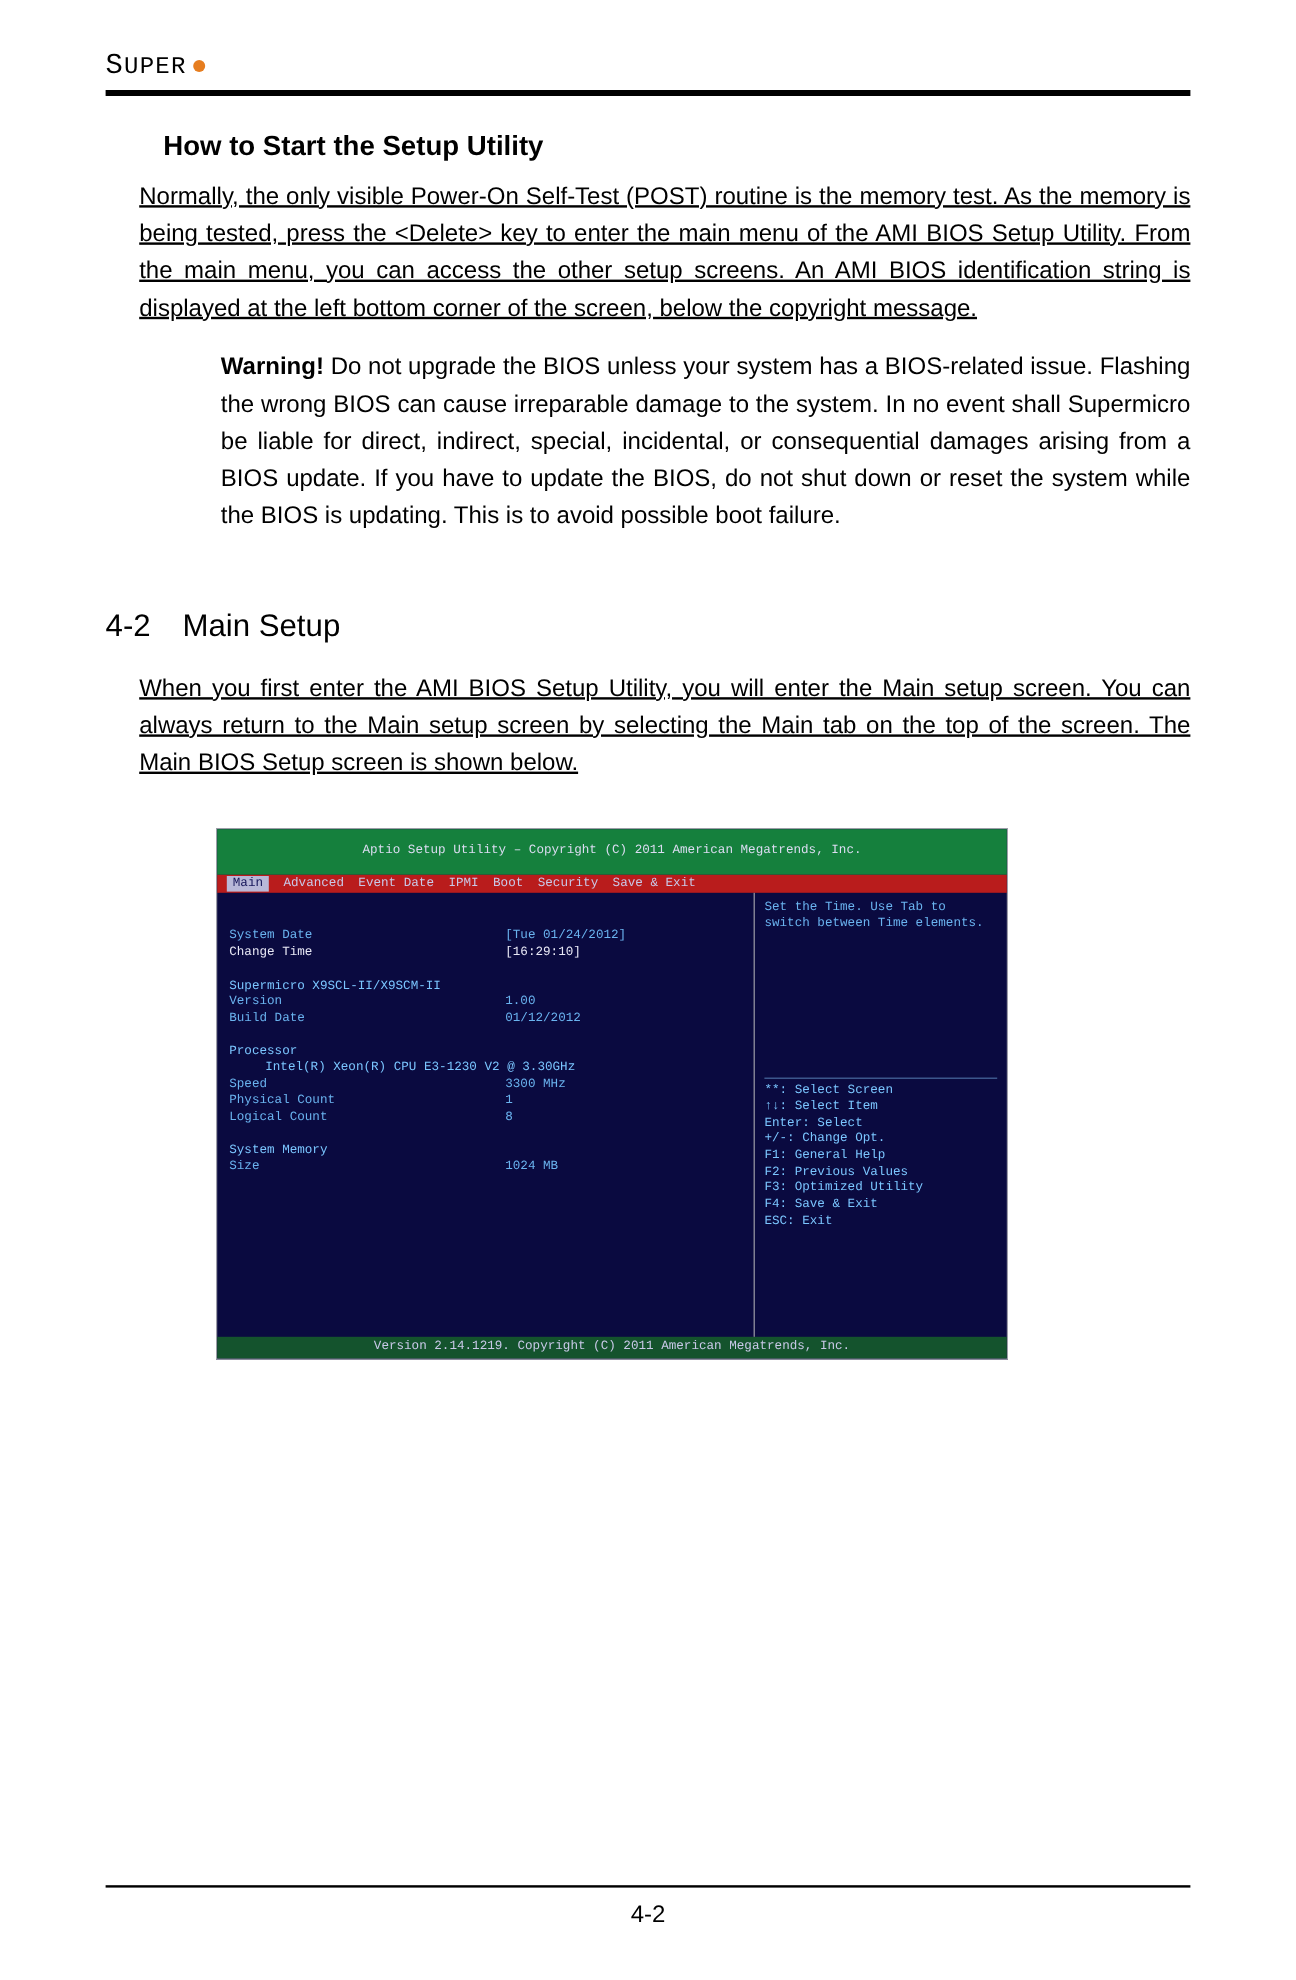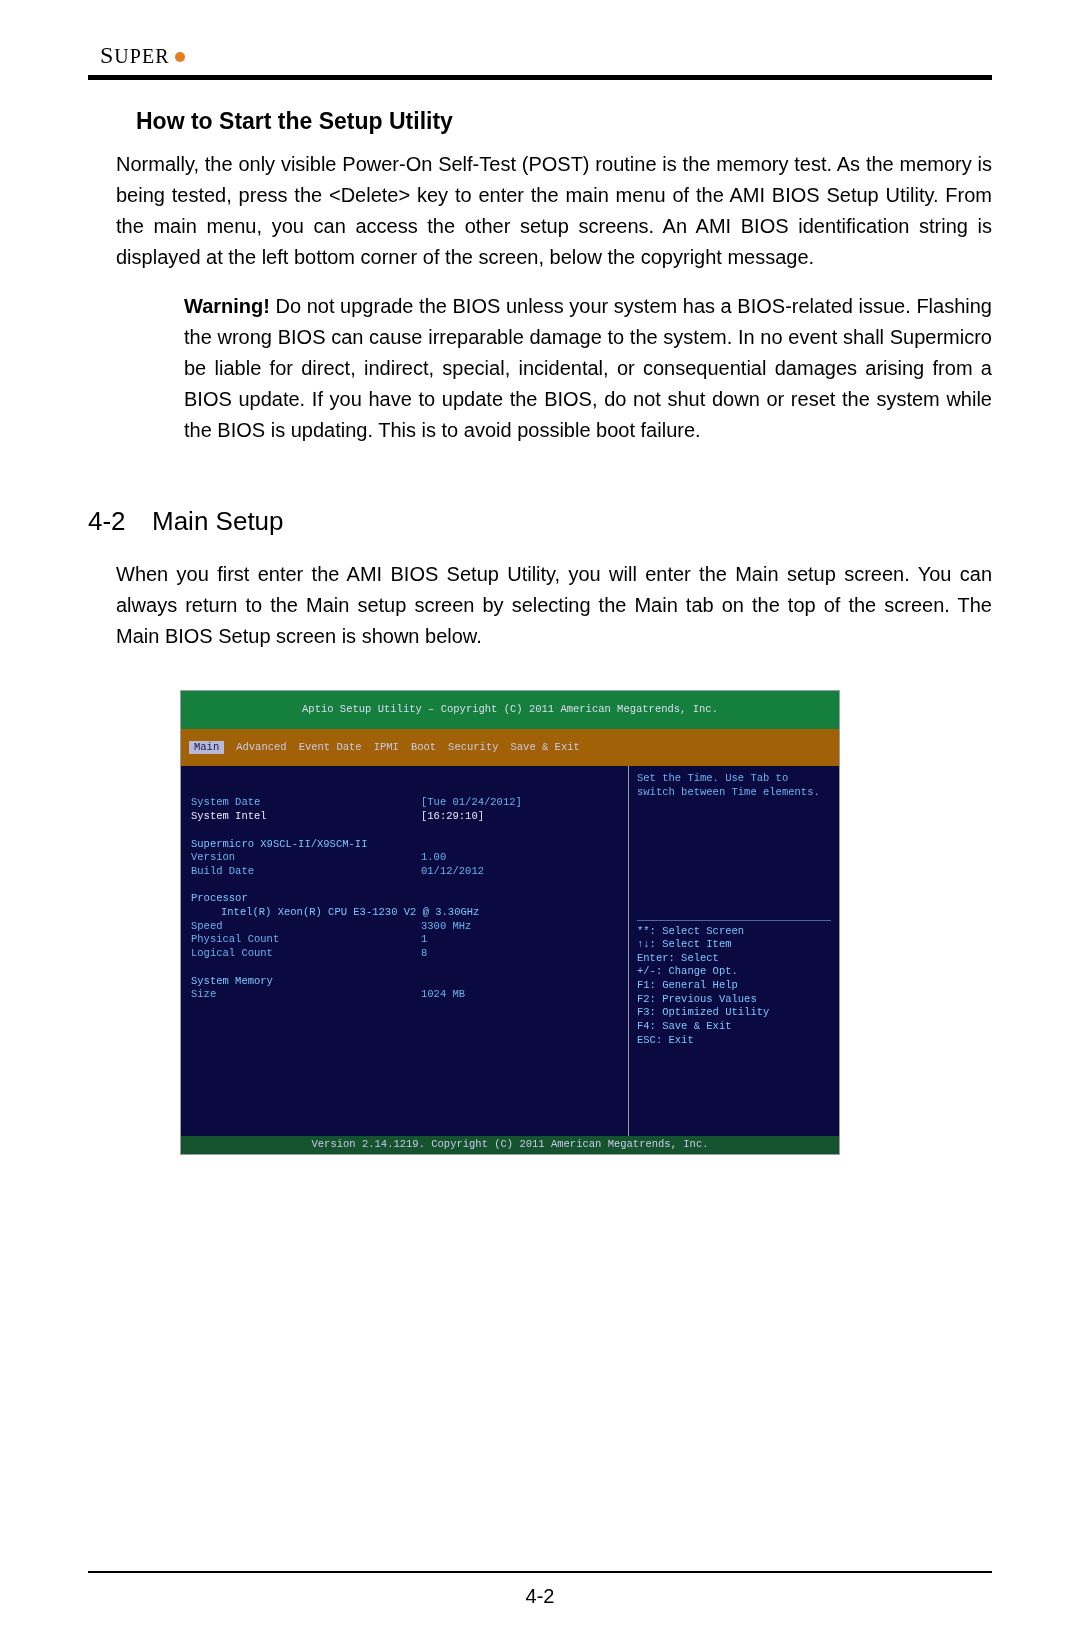--- a/index.html
+++ b/index.html
@@ -12,21 +12,21 @@
       padding: 42px 88px 0 88px;
       position: relative;
     }
     .header-line {
       display: flex;
       align-items: baseline;
       gap: 4px;
       font-size: 19px;
       letter-spacing: 0.2px;
     }
-    .super { font-family: Liberation Serif, serif; font-size: 20px; letter-spacing: 1px; margin-left: 12px; }
+    .super { font-family: Liberation Mono, monospace; font-size: 20px; letter-spacing: 1px; }
     .super-s { font-size: 24px; }
     .dot {
       display: inline-block;
       width: 10px; height: 10px;
       background: #e67d1f;
       border-radius: 50%;
       margin: 0 1px 0 2px;
       position: relative;
       top: -1px;
     }
@@ -39,20 +39,21 @@
     .section-title-sm {
       font-weight: bold;
       font-size: 23px;
       margin: 28px 0 14px 48px;
     }
     .body-text {
       font-size: 20px;
       line-height: 1.55;
       text-align: justify;
       margin: 0 0 18px 28px;
+      text-decoration: underline;
     }
     .warning-block {
       font-size: 20px;
       line-height: 1.55;
       text-align: justify;
       margin: 10px 0 0 96px;
     }
     .warning-label { font-weight: bold; }
     .section-title-lg {
       font-weight: normal;
@@ -74,22 +75,22 @@
       border: 1px solid #9d9da8;
     }
     .bios-titlebar {
       background: #15803d;
       color: #dcdcf2;
       text-align: center;
       padding: 12px 0;
       font-size: 10.5px;
     }
     .bios-tabs {
-      background: #a16207;
-      padding: 12px 8px;
+      background: #b91c1c;
+      padding: 1px 8px;
       color: #c9c9e8;
       display: flex;
       gap: 12px;
       font-size: 10.5px;
     }
     .tab-active {
       background: #b8b8d8;
       color: #16165a;
       padding: 0 5px;
     }
@@ -177,21 +178,21 @@
       <span>Save &amp; Exit</span>
     </div>
     <div class="bios-body">
       <div class="bios-left">
         <div style="height:14px"></div>
         <div class="bios-row">
             <span class="bios-label">System Date</span>
             <span class="bios-val">[Tue 01/24/2012]</span>
           </div>
         <div class="bios-row">
-            <span class="bios-label bios-white">System Intel</span>
+            <span class="bios-label bios-white">Change Time</span>
             <span class="bios-val bios-white">[16:29:10]</span>
           </div>
         <div style="height:14px"></div>
         <div class="bios-row">
             <span>Supermicro X9SCL-II/X9SCM-II</span>
           </div>
         <div class="bios-row">
             <span class="bios-label">Version</span>
             <span class="bios-val">1.00</span>
           </div>

